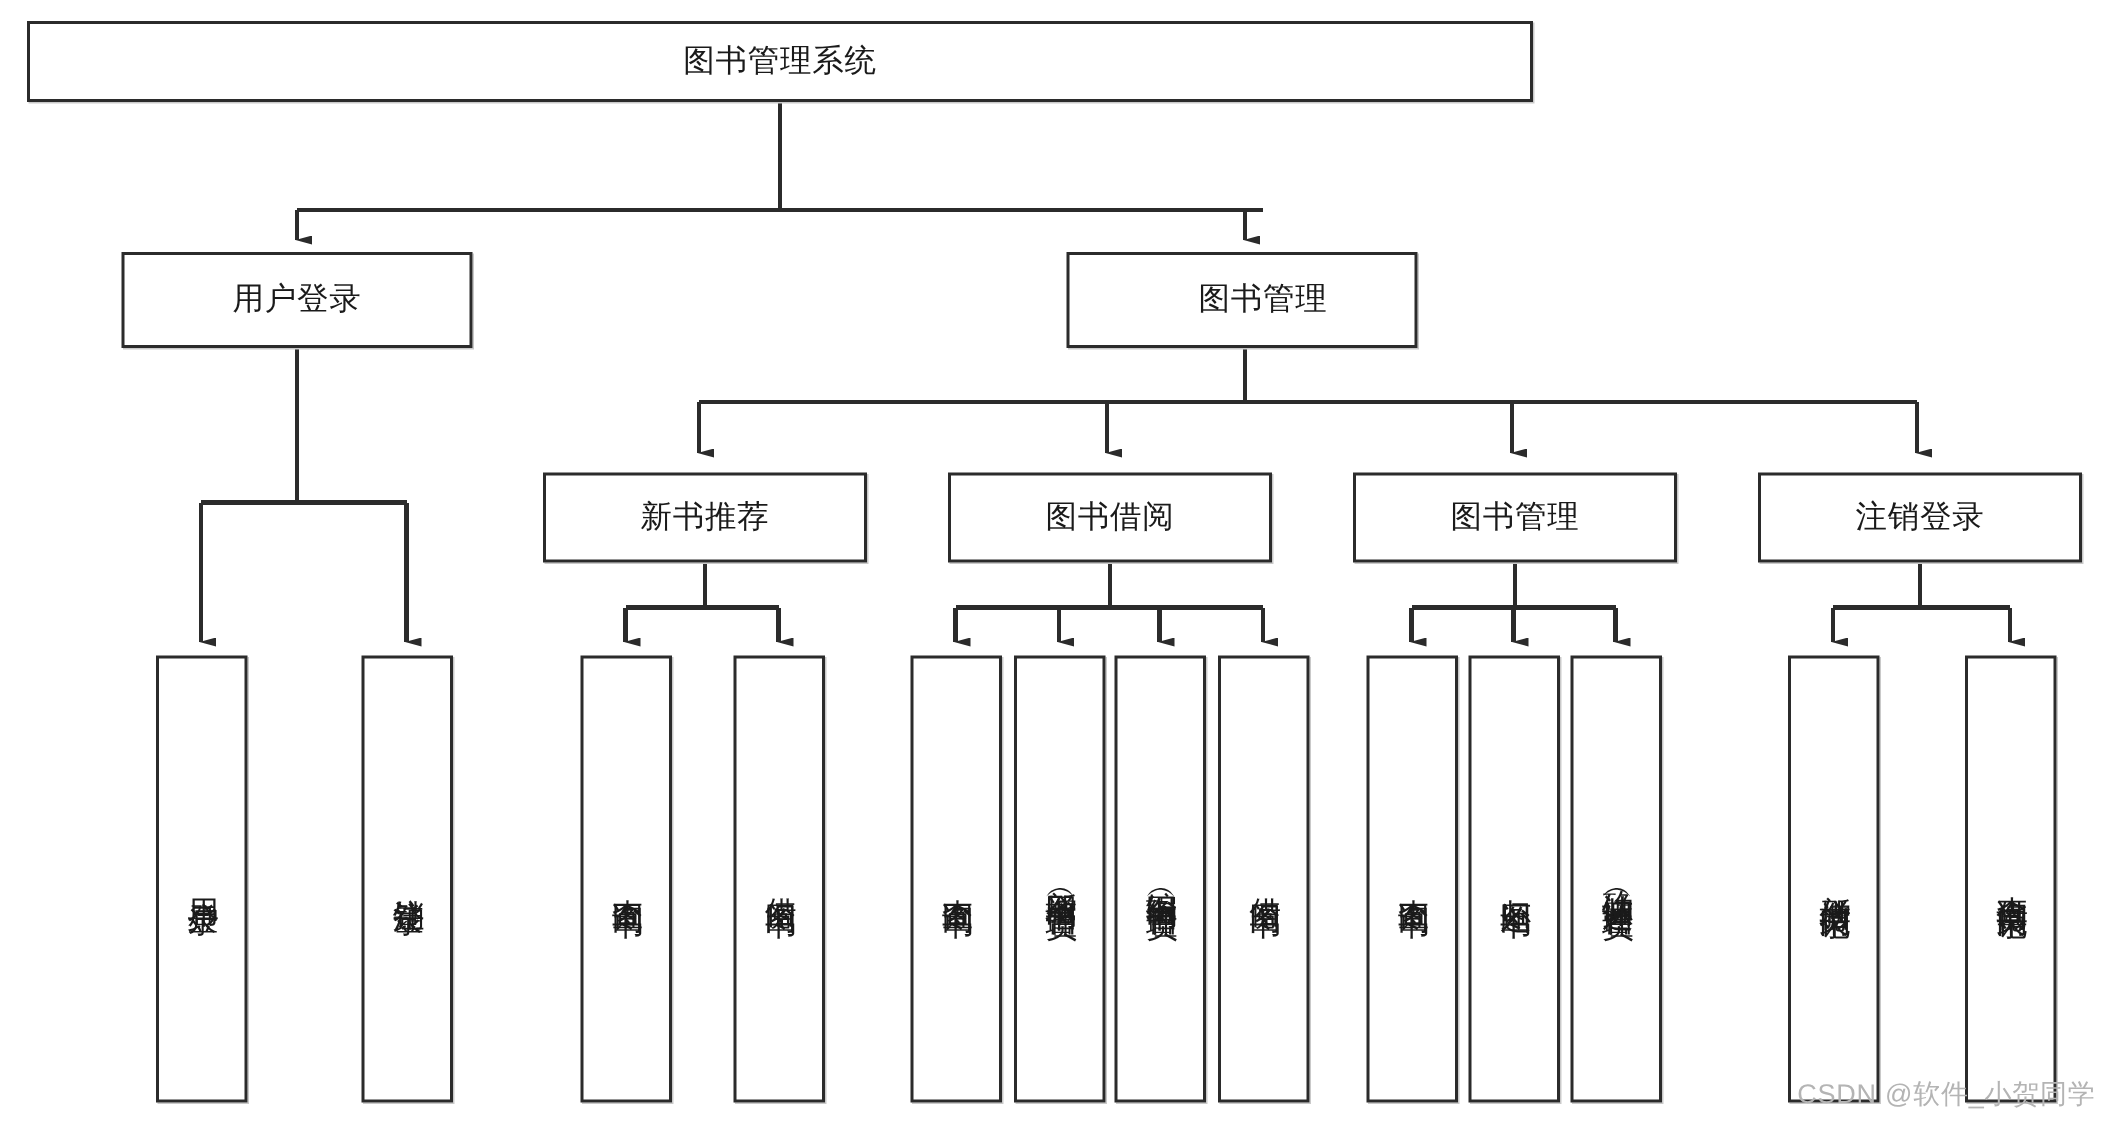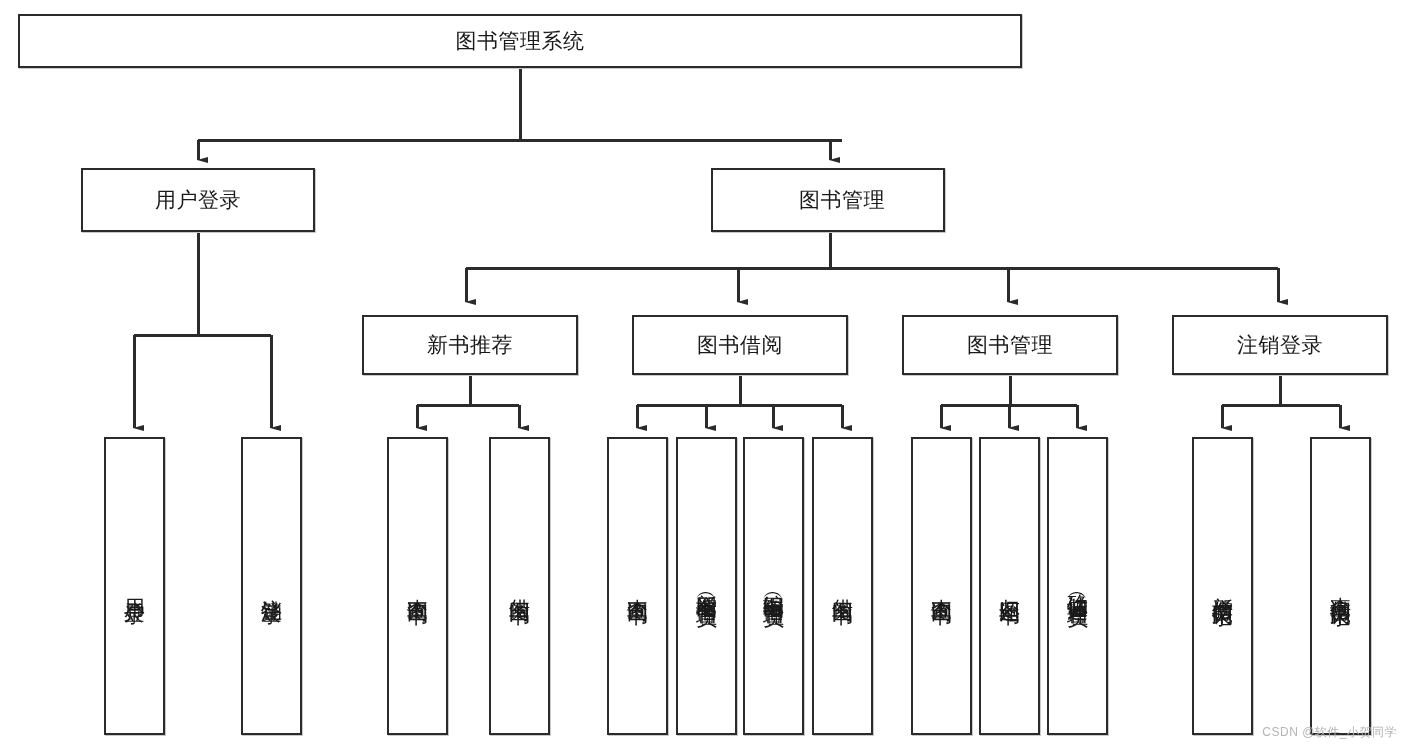--- a/index.html
+++ b/index.html
@@ -68,21 +68,21 @@
   }
   
   .node.root {
     border-width: 2px;
   }
   
   #watermark {
     position: absolute;
     right: 8px;
     bottom: 6px;
-    font-size: 12px;
+    font-size: 18px;
     color: #b4b4b4;
     letter-spacing: 0.5px;
     white-space: nowrap;
     font-family: "Liberation Sans", "DejaVu Sans", sans-serif;
   }
 </style>
 </head>
 <body>
 
 <div id="diagram-root">

